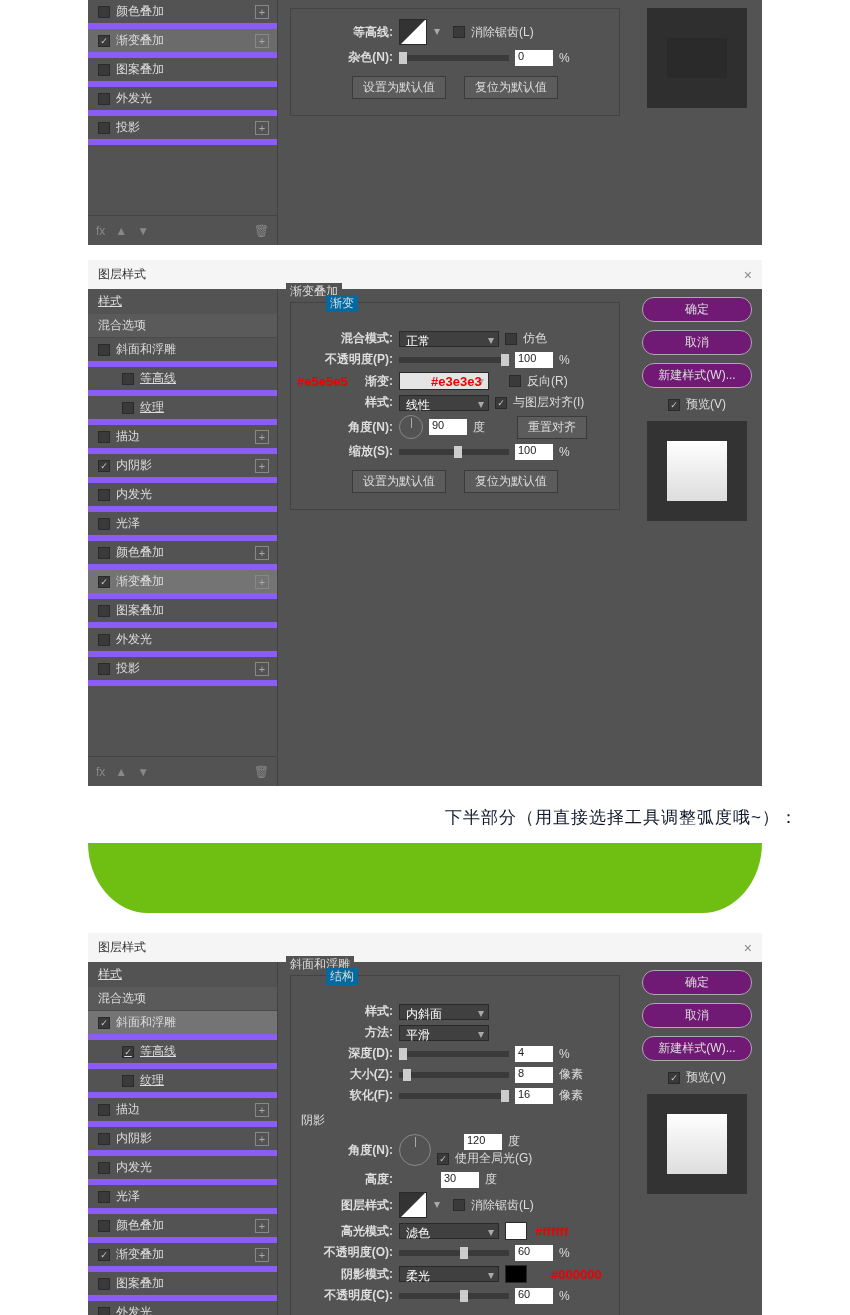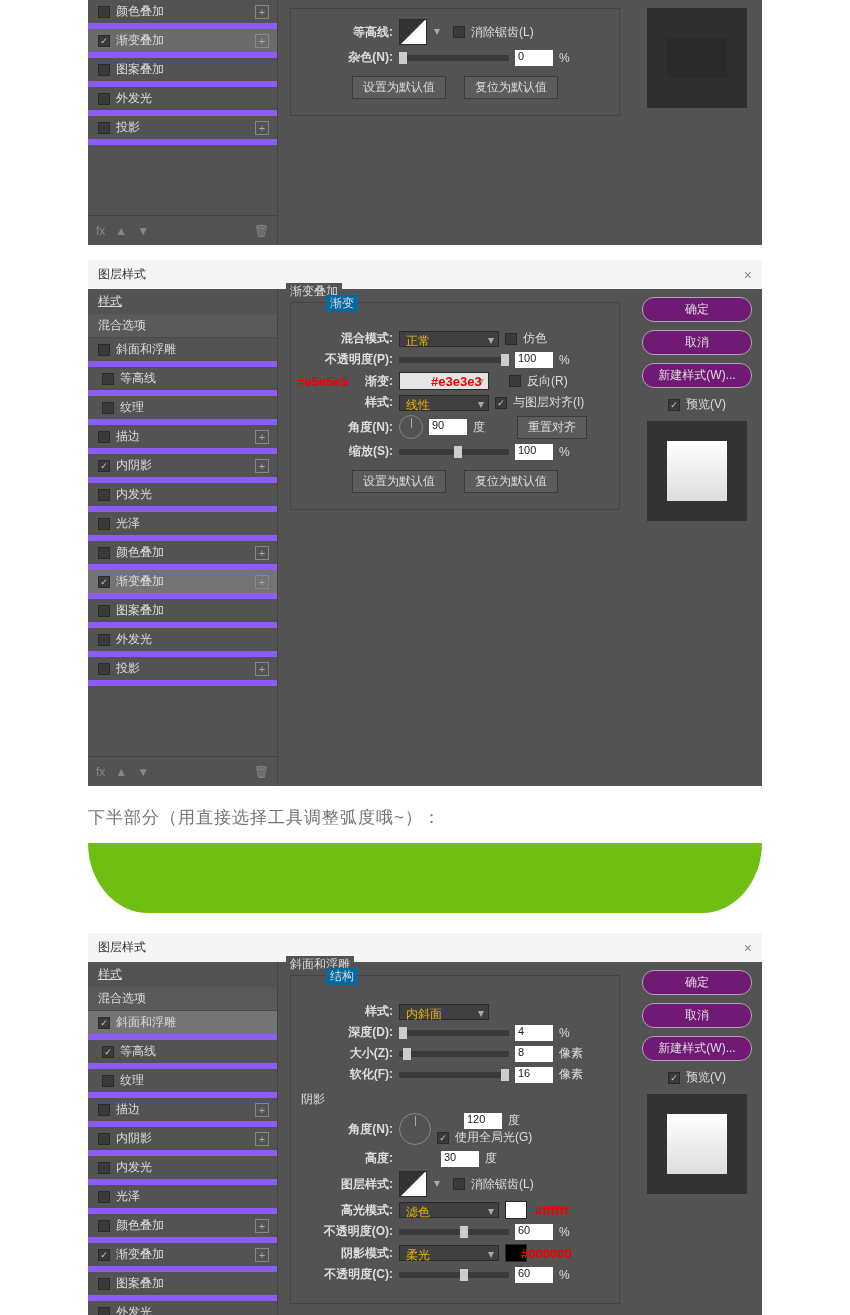--- a/index.html
+++ b/index.html
@@ -6,48 +6,48 @@
   body{background:#fff;width:850px;}
   .page{padding:0;}
   .dialog{background:#535353;color:#ddd;font-size:12px;margin:15px 88px;position:relative;}
   .titlebar{background:#f5f5f5;color:#333;padding:6px 10px;display:flex;justify-content:space-between;align-items:center;}
   .close-x{font-size:14px;color:#888;cursor:pointer;}
   .body{display:flex;position:relative;min-height:180px;}
   .sidebar{width:190px;background:#535353;padding:0;min-height:inherit;border-right:1px solid #434343;}
   .side-title{padding:4px 10px;color:#ddd;text-decoration:underline;}
   .side-sub{padding:3px 10px 3px 10px;background:#5a5a5a;color:#ddd;border-bottom:1px solid #4a4a4a;}
   .side-row{padding:3px 10px 3px 10px;display:flex;align-items:center;gap:6px;position:relative;border-bottom:6px solid #8b5cf6;}
-  .side-row.indent{padding-left:14px;}
+  .side-row.indent{padding-left:34px;text-decoration:underline;}
   .side-row.sel{background:#747474;}
   .side-row.hi{background:#6b6b6b;}
   .cb{width:12px;height:12px;background:#3a3a3a;border:1px solid #2a2a2a;display:flex;align-items:center;justify-content:center;}
   .cb.on::after{content:'✓';font-size:9px;color:#ccc;}
   .plus{position:absolute;right:8px;width:14px;height:14px;border:1px solid #888;display:flex;align-items:center;justify-content:center;font-size:11px;color:#aaa;}
   .main{flex:1;padding:8px;position:relative;}
   .panel{border:1px solid #434343;padding:6px 10px 16px 10px;margin:4px;position:relative;}
   .ptitle{position:relative;top:-14px;background:#535353;padding:0 4px;display:inline-block;color:#ddd;}
   .ptitle2{margin-left:25px;position:relative;top:-14px;background:#0369a1;padding:0 4px;display:inline-block;color:#ddd;}
   .row{display:flex;align-items:center;gap:6px;margin:4px 0;}
   .lbl{width:92px;text-align:right;color:#ddd;font-weight:bold;}
-  .select{background:#404040;border:1px solid #2a2a2a;color:#eab308;padding:1px 18px 1px 6px;min-width:90px;height:16px;position:relative;}
+  .select{background:#404040;border:1px solid #2a2a2a;color:#ffffff;padding:1px 18px 1px 6px;min-width:90px;height:16px;position:relative;}
   .select::after{content:'▾';position:absolute;right:4px;top:1px;color:#aaa;}
   .slider{height:6px;background:#3a3a3a;width:110px;position:relative;}
   .thumb{position:absolute;top:-3px;width:8px;height:12px;background:#ccc;}
   .num{background:#fff;color:#222;width:38px;height:16px;padding:0 3px;font-size:11px;}
   .unit{color:#ddd;}
   .btn{background:#5c5c5c;border:1px solid #3a3a3a;color:#ddd;padding:2px 10px;border-radius:0;}
   .actions{display:flex;gap:18px;justify-content:center;margin-top:10px;}
   .right{width:130px;padding:8px;display:flex;flex-direction:column;gap:8px;align-items:center;}
   .rbtn{width:110px;border:1px solid #aaa;border-radius:12px;padding:3px 0;text-align:center;color:#ddd;background:#701a75;}
   .preview-cb{display:flex;gap:6px;align-items:center;}
   .preview{width:100px;height:100px;background:#333;display:flex;align-items:center;justify-content:center;}
   .swatch{width:60px;height:60px;background:linear-gradient(180deg,#fff,#ddd);}
   .foot{height:30px;background:#535353;display:flex;align-items:center;padding:0 8px;gap:10px;color:#888;border-top:1px solid #434343;}
   .foot .trash{margin-left:auto;}
-  .caption{font-size:17px;color:#737373;margin:20px 88px 14px;letter-spacing:1px;}
+  .caption{font-size:17px;color:#0f172a;margin:20px 52px 14px;letter-spacing:1px;text-align:right;}
   .green-shape{margin:0 88px 20px;height:70px;background:#6fbe12;border-radius:0 0 60px 60px/0 0 70px 70px;}
   .grad-sw{width:90px;height:18px;background:linear-gradient(90deg,#e5e5e5,#e3e3e3);border:1px solid #2a2a2a;position:relative;}
   .grad-sw::after{content:'▾';position:absolute;right:4px;top:1px;color:#aaa;}
   .annot{position:absolute;color:#e00;font-weight:bold;font-size:13px;pointer-events:none;}
   .dial{width:24px;height:24px;border:1px solid #888;border-radius:50%;position:relative;}
   .dial::after{content:'';position:absolute;width:1px;height:10px;background:#aaa;left:50%;top:2px;}
   .radio{width:11px;height:11px;border-radius:50%;border:1px solid #222;background:#3a3a3a;display:inline-block;}
   .radio.on{background:radial-gradient(circle,#ccc 40%,#3a3a3a 42%);}
   .contour{width:28px;height:26px;background:linear-gradient(135deg,#333 48%,#fff 52%);border:1px solid #2a2a2a;position:relative;}
   .contour::after{content:'▾';position:absolute;right:-14px;top:4px;color:#aaa;}
@@ -330,20 +330,24 @@
   </div>
   <div class="main">
    <span class="ptitle">斜面和浮雕</span>
    <div class="panel" style="margin-top:-12px;">
     <span class="ptitle2">结构</span>
     <div class="row">
               <span class="lbl">样式:</span>
       <span class="select">内斜面</span>
             </div>
     <div class="row">
+              <span class="lbl">方法:</span>
+      <span class="select">平滑</span>
+            </div>
+    <div class="row">
               <span class="lbl">深度(D):</span>
       <span class="slider">
                 <span class="thumb" style="left:0;"></span>
               </span>
       <span class="num">4</span>
       <span class="unit">%</span>
             </div>
     <div class="row">
               <span class="lbl">大小(Z):</span>
       <span class="slider">
@@ -399,21 +403,21 @@
       <span class="slider">
                 <span class="thumb" style="left:55%;"></span>
               </span>
       <span class="num">60</span>
       <span class="unit">%</span>
             </div>
     <div class="row" style="position:relative;">
               <span class="lbl">阴影模式:</span>
       <span class="select" style="min-width:100px;">柔光</span>
       <span class="colorbox" style="background:#000;"></span>
-      <span class="annot" style="left:220px;top:2px;">#000000</span>
+      <span class="annot" style="left:250px;top:2px;">#000000</span>
             </div>
     <div class="row">
               <span class="lbl">不透明度(C):</span>
       <span class="slider">
                 <span class="thumb" style="left:55%;"></span>
               </span>
       <span class="num">60</span>
       <span class="unit">%</span>
             </div>
    </div>

